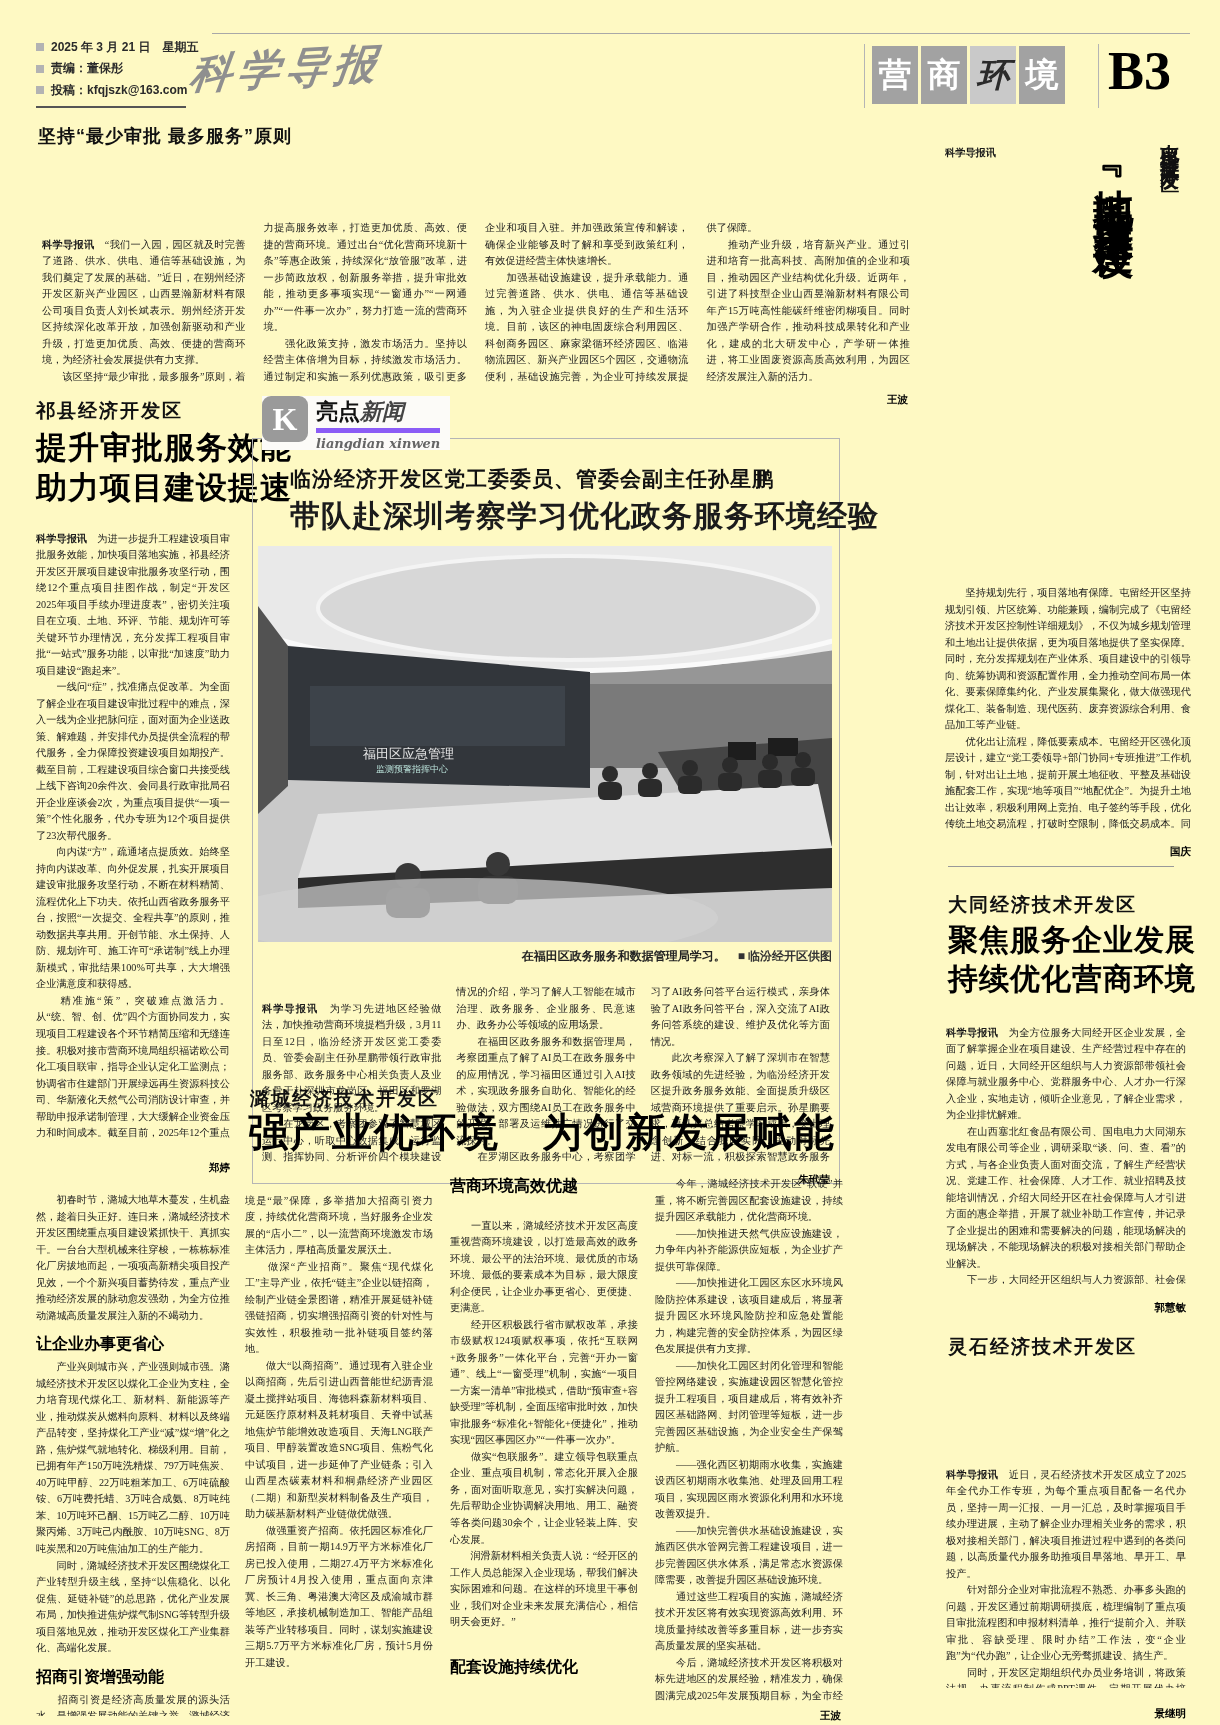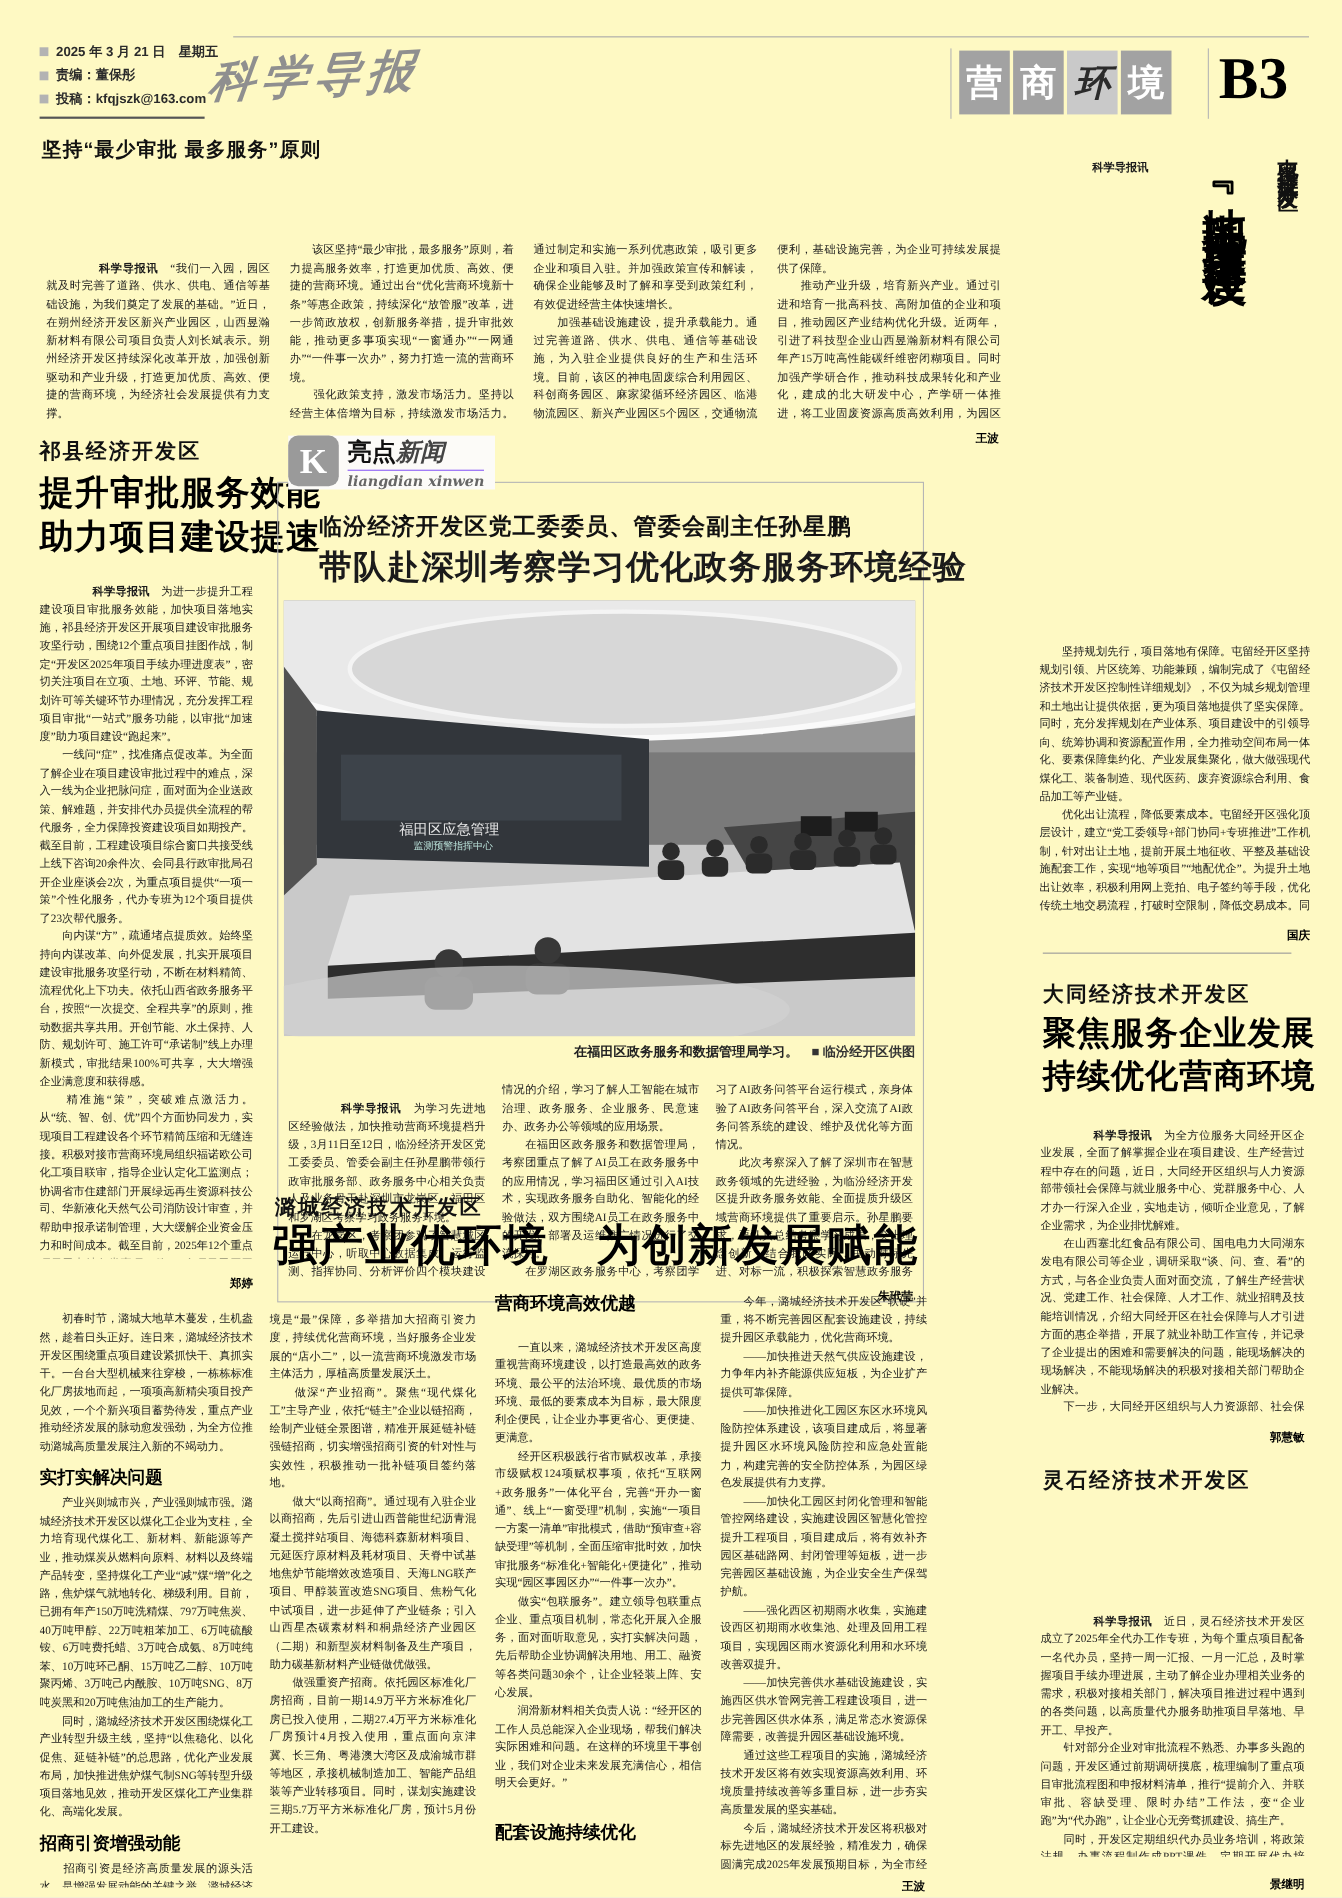--- a/index.html
+++ b/index.html
@@ -21,36 +21,36 @@
   .pageno{font:700 54px/1 "Liberation Serif",serif;color:#000;}
   
   .kicker{font:600 18px/1.2 "Liberation Sans",sans-serif;color:#111;letter-spacing:1px;}
   .hl-main{font:900 47px/1.1 "Liberation Sans",sans-serif;color:#000;letter-spacing:2px;}
   .region-head{font:600 19px/1.2 "Liberation Sans",sans-serif;color:#111;letter-spacing:2px;}
   .hl2{font:800 30px/1.3 "Liberation Sans",sans-serif;color:#000;letter-spacing:1px;white-space:pre-line;}
   .hl-lc{font:900 40px/1.1 "Liberation Sans",sans-serif;color:#000;letter-spacing:2px;}
   
   .body-text{font-family:"Liberation Serif",serif;font-size:10.2px;line-height:1.62;text-align:justify;
              color:#1b1b1b;white-space:pre-line;overflow:hidden;}
-  .lead{font-weight:700;margin-left:48px;}
+  .lead{font-weight:700;}
   .byline{position:absolute;font:700 10.5px/1.2 "Liberation Serif",serif;text-align:right;color:#000;margin-top:16px;}
   .cols4{column-count:4;column-gap:18px;}
   .cols3{column-count:3;column-gap:15px;}
   .subhead{font:800 16px/1.2 "Liberation Sans",sans-serif;color:#000;margin:10px 0 6px 0;break-inside:avoid;}
   
   .vert{writing-mode:vertical-rl;}
   .v-head{font:700 40px/1.15 "Liberation Serif",serif;letter-spacing:5px;color:#000;}
   .v-kicker{font:600 19px/1.2 "Liberation Sans",sans-serif;letter-spacing:4px;color:#111;}
   
   .ld-box{position:absolute;border:1px solid #b5b5b5;}
   .ld-label{position:absolute;display:flex;gap:8px;background:#fcfbf8;padding:0 10px 0 0;align-items:flex-start;}
   .k-tile{width:46px;height:46px;background:#9a9a9a;border-radius:9px;color:#fff;
           font:700 32px/46px "Liberation Serif",serif;text-align:center;}
   .ld-title{font:800 22px/1 "Liberation Sans",sans-serif;color:#111;padding-top:4px;
-            border-bottom:1px solid #8b5cf6;padding-bottom:5px;}
+            border-bottom:5px solid #8b5cf6;padding-bottom:5px;}
   .ld-title .script{font-family:"DejaVu Serif",serif;font-style:italic;font-weight:700;color:#444;}
   .ld-pinyin{font:italic 700 13px/1 "DejaVu Serif",serif;color:#666;margin-top:4px;}
   .caption{font:700 12px/1.4 "Liberation Serif",serif;color:#222;text-align:right;}
   .caption .credit{color:#333;text-align:center;}
 </style>
 </head>
 <body>
 
 <div id="sheet">
 
@@ -198,21 +198,21 @@
     <span class="lead">科学导报讯　</span><span>为学习先进地区经验做法，加快推动营商环境提档升级，3月11日至12日，临汾经济开发区党工委委员、管委会副主任孙星鹏带领行政审批服务部、政务服务中心相关负责人及业务骨干赴深圳市龙岗区、福田区和罗湖区考察学习政务服务环境。
 　　在龙岗区，考察团参观了智慧城区运行中心，听取中心数据集成、运行监测、指挥协同、分析评价四个模块建设情况的介绍，学习了解人工智能在城市治理、政务服务、企业服务、民意速办、政务办公等领域的应用场景。
 　　在福田区政务服务和数据管理局，考察团重点了解了AI员工在政务服务中的应用情况，学习福田区通过引入AI技术，实现政务服务自助化、智能化的经验做法，双方围绕AI员工在政务服务中的开发、部署及运维推广情况进行了交流探讨。
 　　在罗湖区政务服务中心，考察团学习了AI政务问答平台运行模式，亲身体验了AI政务问答平台，深入交流了AI政务问答系统的建设、维护及优化等方面情况。
 　　此次考察深入了解了深圳市在智慧政务领域的先进经验，为临汾经济开发区提升政务服务效能、全面提质升级区域营商环境提供了重要启示。孙星鹏要求，要认真总结考察学习成果，突出理念创新，结合我区实际，主动对标先进、对标一流，积极探索智慧政务服务的新路径，打造更加优质、高效、便捷的政务服务，为全面促进经济社会高质量发展贡献力量。</span>
   </div>
   <div class="byline" style="left:644px;top:1158px;width:186px;">朱玳莹</div>
 
   <div class="abs" style="left:36px;top:1192px;width:194px;height:524px;overflow:hidden;">
     <div class="body-text" style="height:auto;">　　初春时节，潞城大地草木蔓发，生机盎然，趁着日头正好。连日来，潞城经济技术开发区围绕重点项目建设紧抓快干、真抓实干。一台台大型机械来往穿梭，一栋栋标准化厂房拔地而起，一项项高新精尖项目投产见效，一个个新兴项目蓄势待发，重点产业推动经济发展的脉动愈发强劲，为全方位推动潞城高质量发展注入新的不竭动力。</div>
-    <div class="subhead">实打实解决问题</div>
+    <div class="subhead">让企业办事更省心</div>
     <div class="body-text" style="height:auto;">　　产业兴则城市兴，产业强则城市强。潞城经济技术开发区以煤化工企业为支柱，全力培育现代煤化工、新材料、新能源等产业，推动煤炭从燃料向原料、材料以及终端产品转变，坚持煤化工产业“减”煤“增”化之路，焦炉煤气就地转化、梯级利用。目前，已拥有年产150万吨洗精煤、797万吨焦炭、40万吨甲醇、22万吨粗苯加工、6万吨硫酸铵、6万吨费托蜡、3万吨合成氨、8万吨纯苯、10万吨环己酮、15万吨乙二醇、10万吨聚丙烯、3万吨己内酰胺、10万吨SNG、8万吨炭黑和20万吨焦油加工的生产能力。
 　　同时，潞城经济技术开发区围绕煤化工产业转型升级主线，坚持“以焦稳化、以化促焦、延链补链”的总思路，优化产业发展布局，加快推进焦炉煤气制SNG等转型升级项目落地见效，推动开发区煤化工产业集群化、高端化发展。</div>
     <div class="subhead">招商引资增强动能</div>
     <div class="body-text" style="height:auto;">　　招商引资是经济高质量发展的源头活水，是增强发展动能的关键之举。潞城经济技术开发区牢固树立“项目为王”理念，把招商引资作为“一号工程”，创新招商方式，拓宽招商渠道，全员全力大抓招商。
 　　近年来，潞城经济技术开发区紧紧围绕资源禀赋、区位交通、产业基础等优势，立足主导产业绘制产业链图谱，面向重点区域精准开展驻点招商、以商招商，推动一批延链补链强链项目签约落地。</div>
   </div>
 
   <div class="abs region-head" style="left:250px;top:1088px;">潞城经济技术开发区</div>
   <div class="abs hl-lc" style="left:248px;top:1110px;width:600px;">强产业优环境　为创新发展赋能</div>
   <div class="abs body-text cols3" style="left:245px;top:1176px;width:598px;height:540px;column-gap:17px;">

